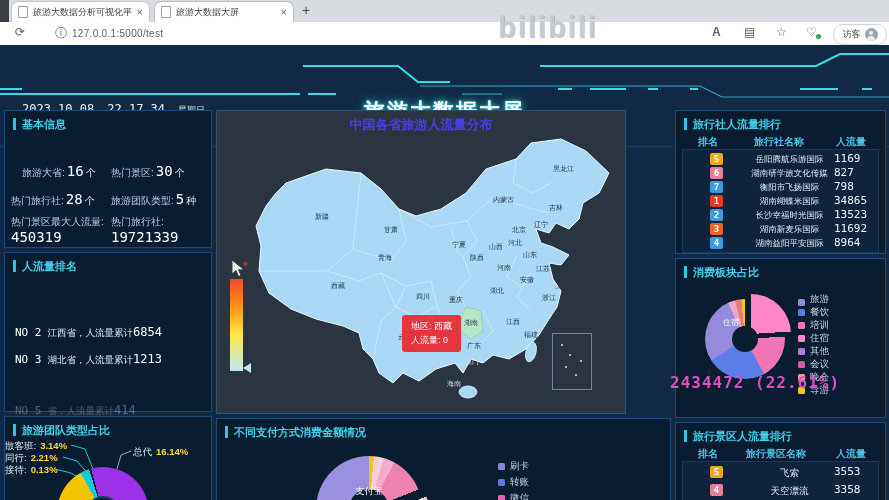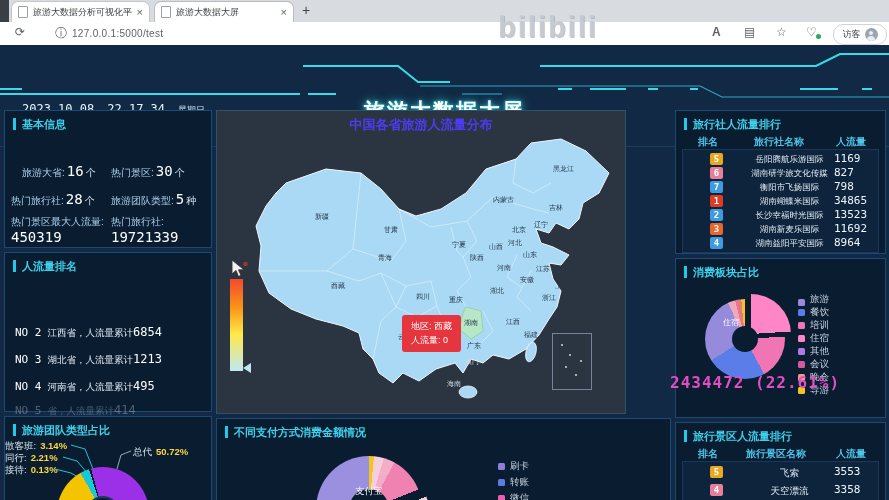--- a/index.html
+++ b/index.html
@@ -190,41 +190,38 @@
     </div>
 
     <div class="panel" style="left:4px;top:207px;width:208px;height:160px;">
       <div class="p-title">人流量排名</div>
       <div class="frow" style="top:72px;">
         <span class="no seg">NO 2</span><span>江西省，人流量累计</span><span class="val seg">6854</span>
       </div>
       <div class="frow" style="top:99px;">
         <span class="no seg">NO 3</span><span>湖北省，人流量累计</span><span class="val seg">1213</span>
       </div>
-      <div class="frow" style="top:126px;">
-        <span class="no seg">NO 4</span><span>河南省，人流量累计</span><span class="val seg">495</span>
-      </div>
       <div class="frow faded" style="top:150px;">
         <span class="no seg">NO 5</span><span>省，人流量累计</span><span class="val seg">414</span>
       </div>
     </div>
 
     <div class="panel" style="left:4px;top:371px;width:208px;height:110px;">
       <div class="p-title">旅游团队类型占比</div>
       <div class="tt-lab" style="left:0;top:23px;">
         <span>散客班:</span><span class="pct">3.14%</span>
       </div>
       <div class="tt-lab" style="left:0;top:35px;">
         <span>同行:</span><span class="pct">2.21%</span>
       </div>
       <div class="tt-lab" style="left:0;top:47px;">
         <span>接待:</span><span class="pct">0.13%</span>
       </div>
       <div class="tt-lab" style="left:128px;top:29px;">
-        <span>总代</span><span class="pct">50.72%</span>
+        <span>总代</span><span class="pct">16.14%</span>
       </div>
       <svg style="position:absolute;left:0;top:0;" width="208" height="110">
         <polyline points="66,28 80,32 88,52" fill="none" stroke="#19c8d8" stroke-width="1"></polyline>
         <polyline points="58,40 72,44 84,58" fill="none" stroke="#19c8d8" stroke-width="1"></polyline>
         <polyline points="50,52 66,56 80,64" fill="none" stroke="#19c8d8" stroke-width="1"></polyline>
         <polyline points="126,34 116,38 112,52" fill="none" stroke="#9aa8c0" stroke-width="1"></polyline>
       </svg>
       <div class="donut" id="tt-donut"></div>
       <div class="hole" id="tt-hole"></div>
     </div>

